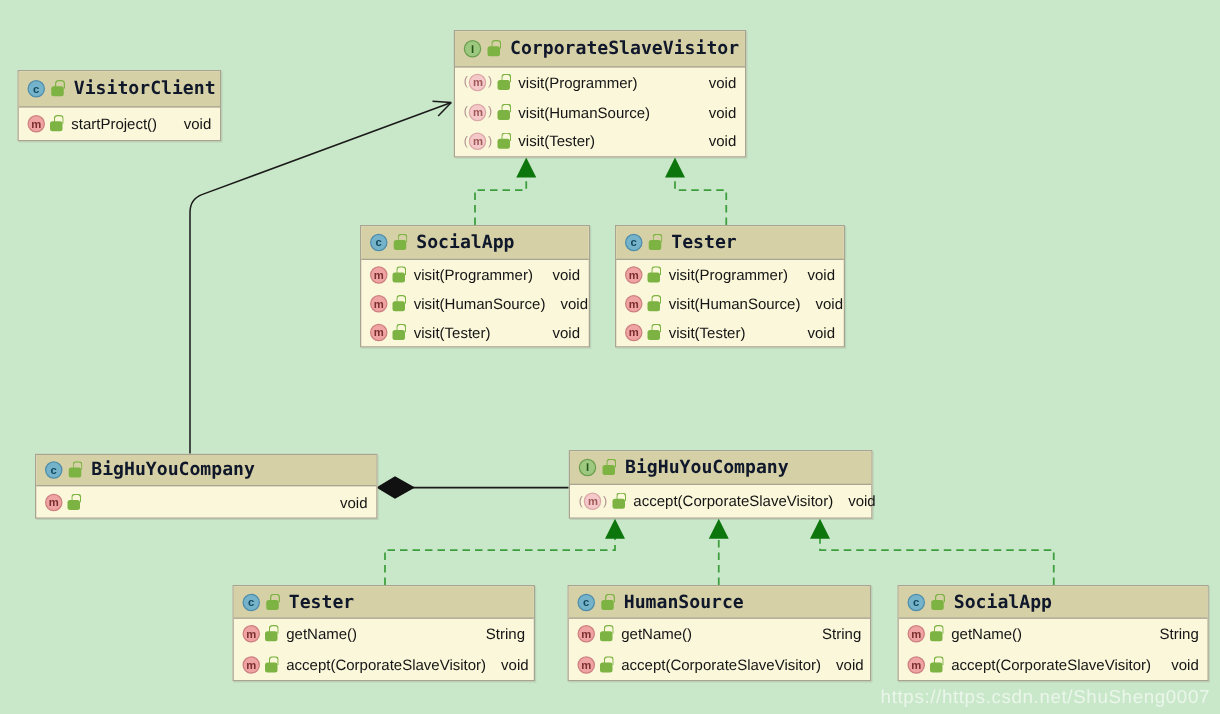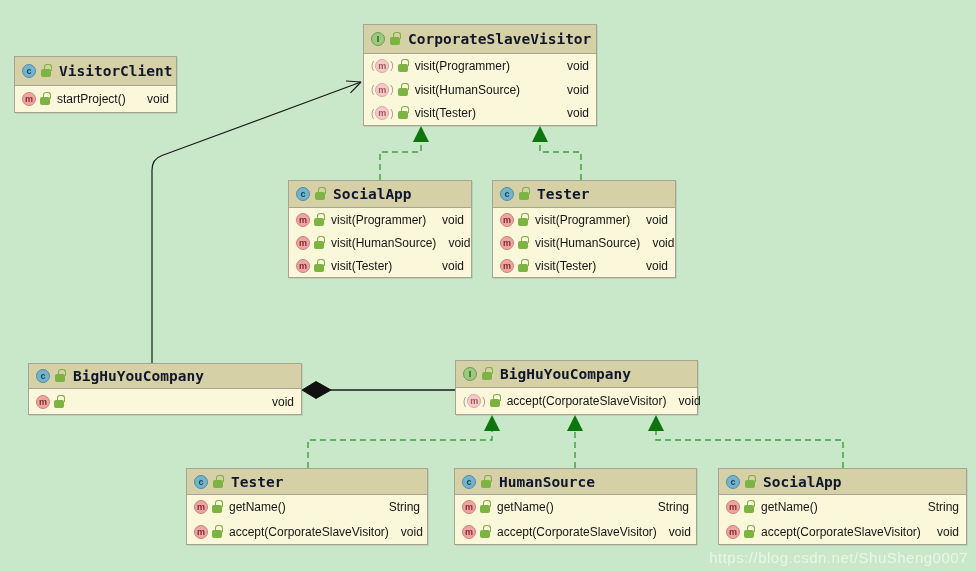--- a/index.html
+++ b/index.html
@@ -321,14 +321,14 @@
     <div class="uml-row">
       <span class="iconwrap">
           <span class="cicon method">m</span>
         </span>
       <span class="lock"></span>
       <span class="m-name">accept(CorporateSlaveVisitor)</span>
       <span class="m-type">void</span>
     </div>
   </div>
 
-  <div class="watermark">https://blog.csdn.net/ShuSheng0007</div>
+  <div class="watermark">https://https.csdn.net/ShuSheng0007</div>
 </div>
 
 </body></html>

